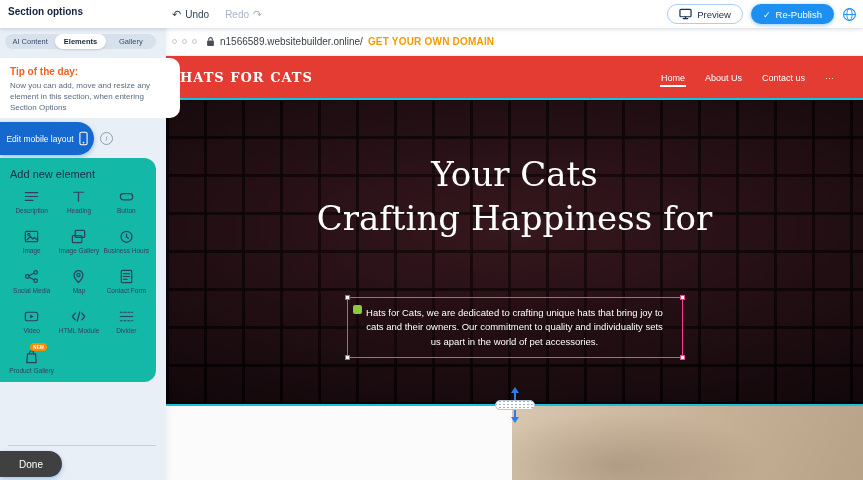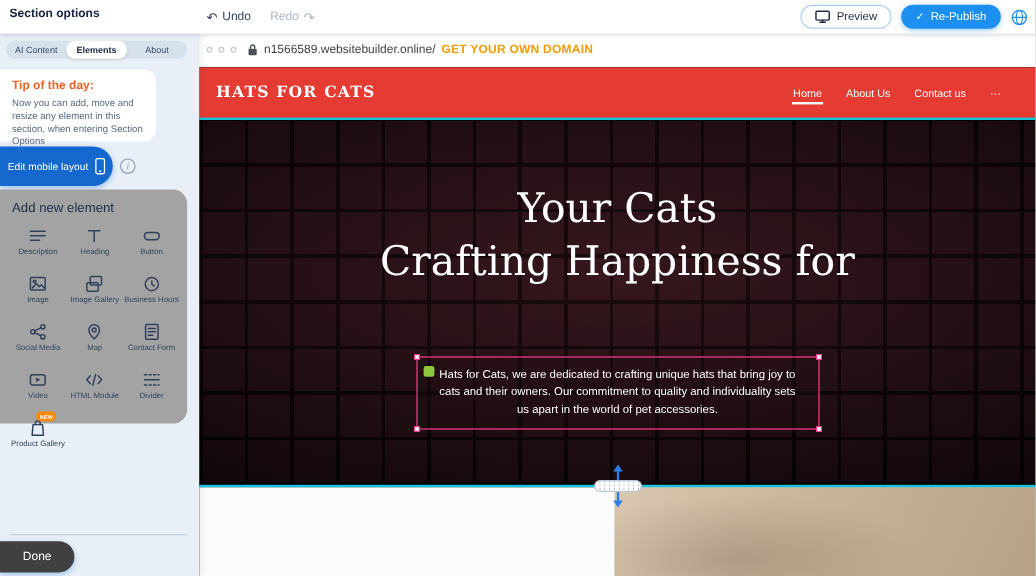--- a/index.html
+++ b/index.html
@@ -27,35 +27,35 @@
   .chk::before { content:"✓"; font-size:9px; }
   .globe { display:flex; align-items:center; cursor:pointer; }
 
   
   .sidebar { position:absolute; left:0; top:28px; width:166px; height:452px; background:#e9eff6;
              box-shadow:2px 0 5px rgba(30,50,80,.06); z-index:30; }
   .tabs { position:absolute; left:5px; top:6px; width:151px; height:15px; background:#d7e1ec; border-radius:8px; display:flex; }
   .tab { flex:1; display:flex; align-items:center; justify-content:center; font-size:7.5px; color:#3c4d68; cursor:pointer; }
   .tab.active { background:#fff; border-radius:8px; box-shadow:0 1px 2px rgba(0,0,0,.15); font-weight:bold; color:#16243e; }
 
-  .tip-card { position:absolute; left:0; top:30px; width:130px; height:60px; background:#fff;
+  .tip-card { position:absolute; left:0; top:30px; width:180px; height:60px; background:#fff;
               border-radius:0 10px 10px 0; padding:8px 10px; }
   .tip-title { font-size:10px; font-weight:bold; color:#ef6225; margin-bottom:4px; }
   .tip-body { font-size:8px; line-height:1.35; color:#5a6b80; }
 
   .edit-mobile { position:absolute; left:0; top:94px; width:94px; height:33px; background:#1568cd;
                  border:none; border-radius:0 17px 17px 0; color:#fff; font-size:8.5px; display:flex;
                  align-items:center; justify-content:center; gap:5px; cursor:pointer;
                  box-shadow:0 2px 5px rgba(21,104,205,.35); font-family:"Liberation Sans",sans-serif; }
   .info-dot { position:absolute; left:100px; top:104px; width:13px; height:13px; border:1px solid #8b9cb3;
               border-radius:50%; color:#8b9cb3; font-size:8px; display:flex; align-items:center;
               justify-content:center; cursor:pointer; }
   .info-dot::before { content:"i"; font-style:italic; }
 
-  .add-card { position:absolute; left:0; top:130px; width:156px; height:195px; background:#a3a3a3;
+  .add-card { position:absolute; left:0; top:130px; width:156px; height:224px; background:#14b8a6;
               border-radius:0 12px 12px 0; padding:10px 6px 6px 8px; }
   .add-title { font-size:11px; color:#1c2c49; font-weight:normal; margin:0 0 7px 2px; }
   .grid { display:grid; grid-template-columns:repeat(3,1fr); row-gap:3px; }
   .cell { height:37px; display:flex; flex-direction:column; align-items:center; justify-content:flex-start;
           cursor:pointer; position:relative; }
   .cell .ic { height:18px; display:flex; align-items:center; }
   .cell .lbl { font-size:6.5px; color:#33425c; text-align:center; line-height:1.2; margin-top:2px; max-width:46px; }
   .svg-ic { stroke:#30405a; fill:none; stroke-width:1.3; stroke-linecap:round; stroke-linejoin:round; }
   .badge { position:absolute; top:-4px; right:8px; background:#ff8a00; color:#fff; font-size:4.5px;
            font-weight:bold; border-radius:6px; padding:1.5px 3px; letter-spacing:.2px; }
@@ -160,21 +160,21 @@
             <path d="M1.7 8h12.6" stroke="#1d8ff0" stroke-width="1"></path>
           </svg>
       </span>
     </div>
   </header>
 
   <aside class="sidebar">
     <div class="tabs">
       <span class="tab">AI Content</span>
       <span class="tab active">Elements</span>
-      <span class="tab">About</span>
+      <span class="tab">Gallery</span>
     </div>
 
     <div class="tip-card">
       <div class="tip-title">Tip of the day:</div>
       <div class="tip-body">Now you can add, move and resize any element in this section, when entering Section Options</div>
     </div>
 
     <button class="edit-mobile">
       <span>Edit mobile layout</span>
       <span style="display:flex">

